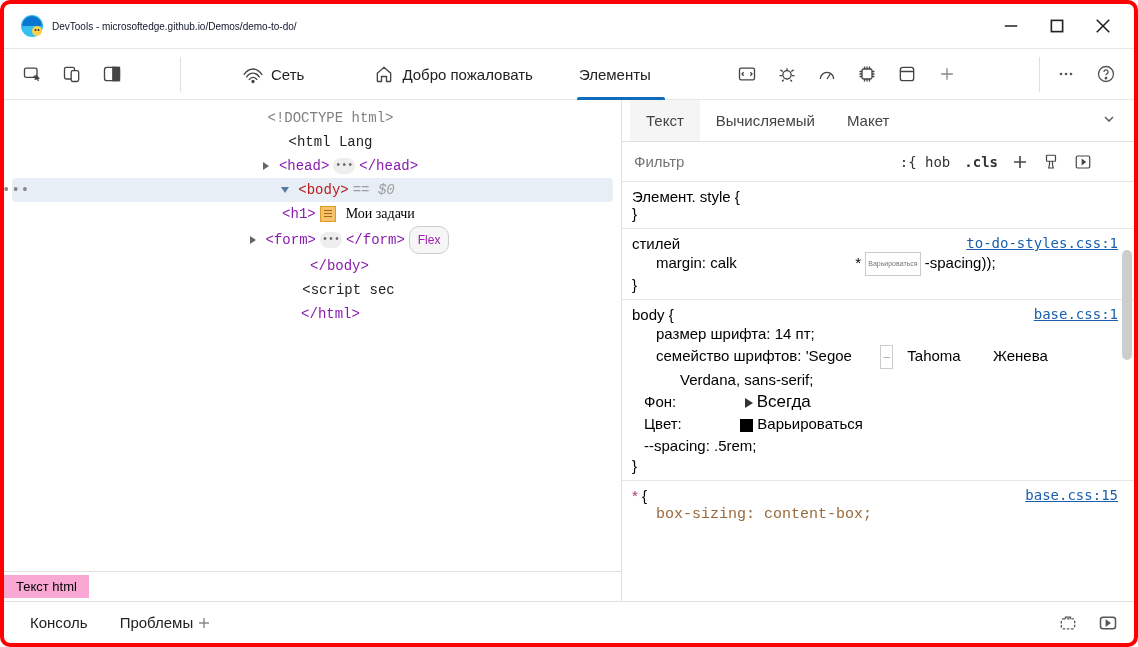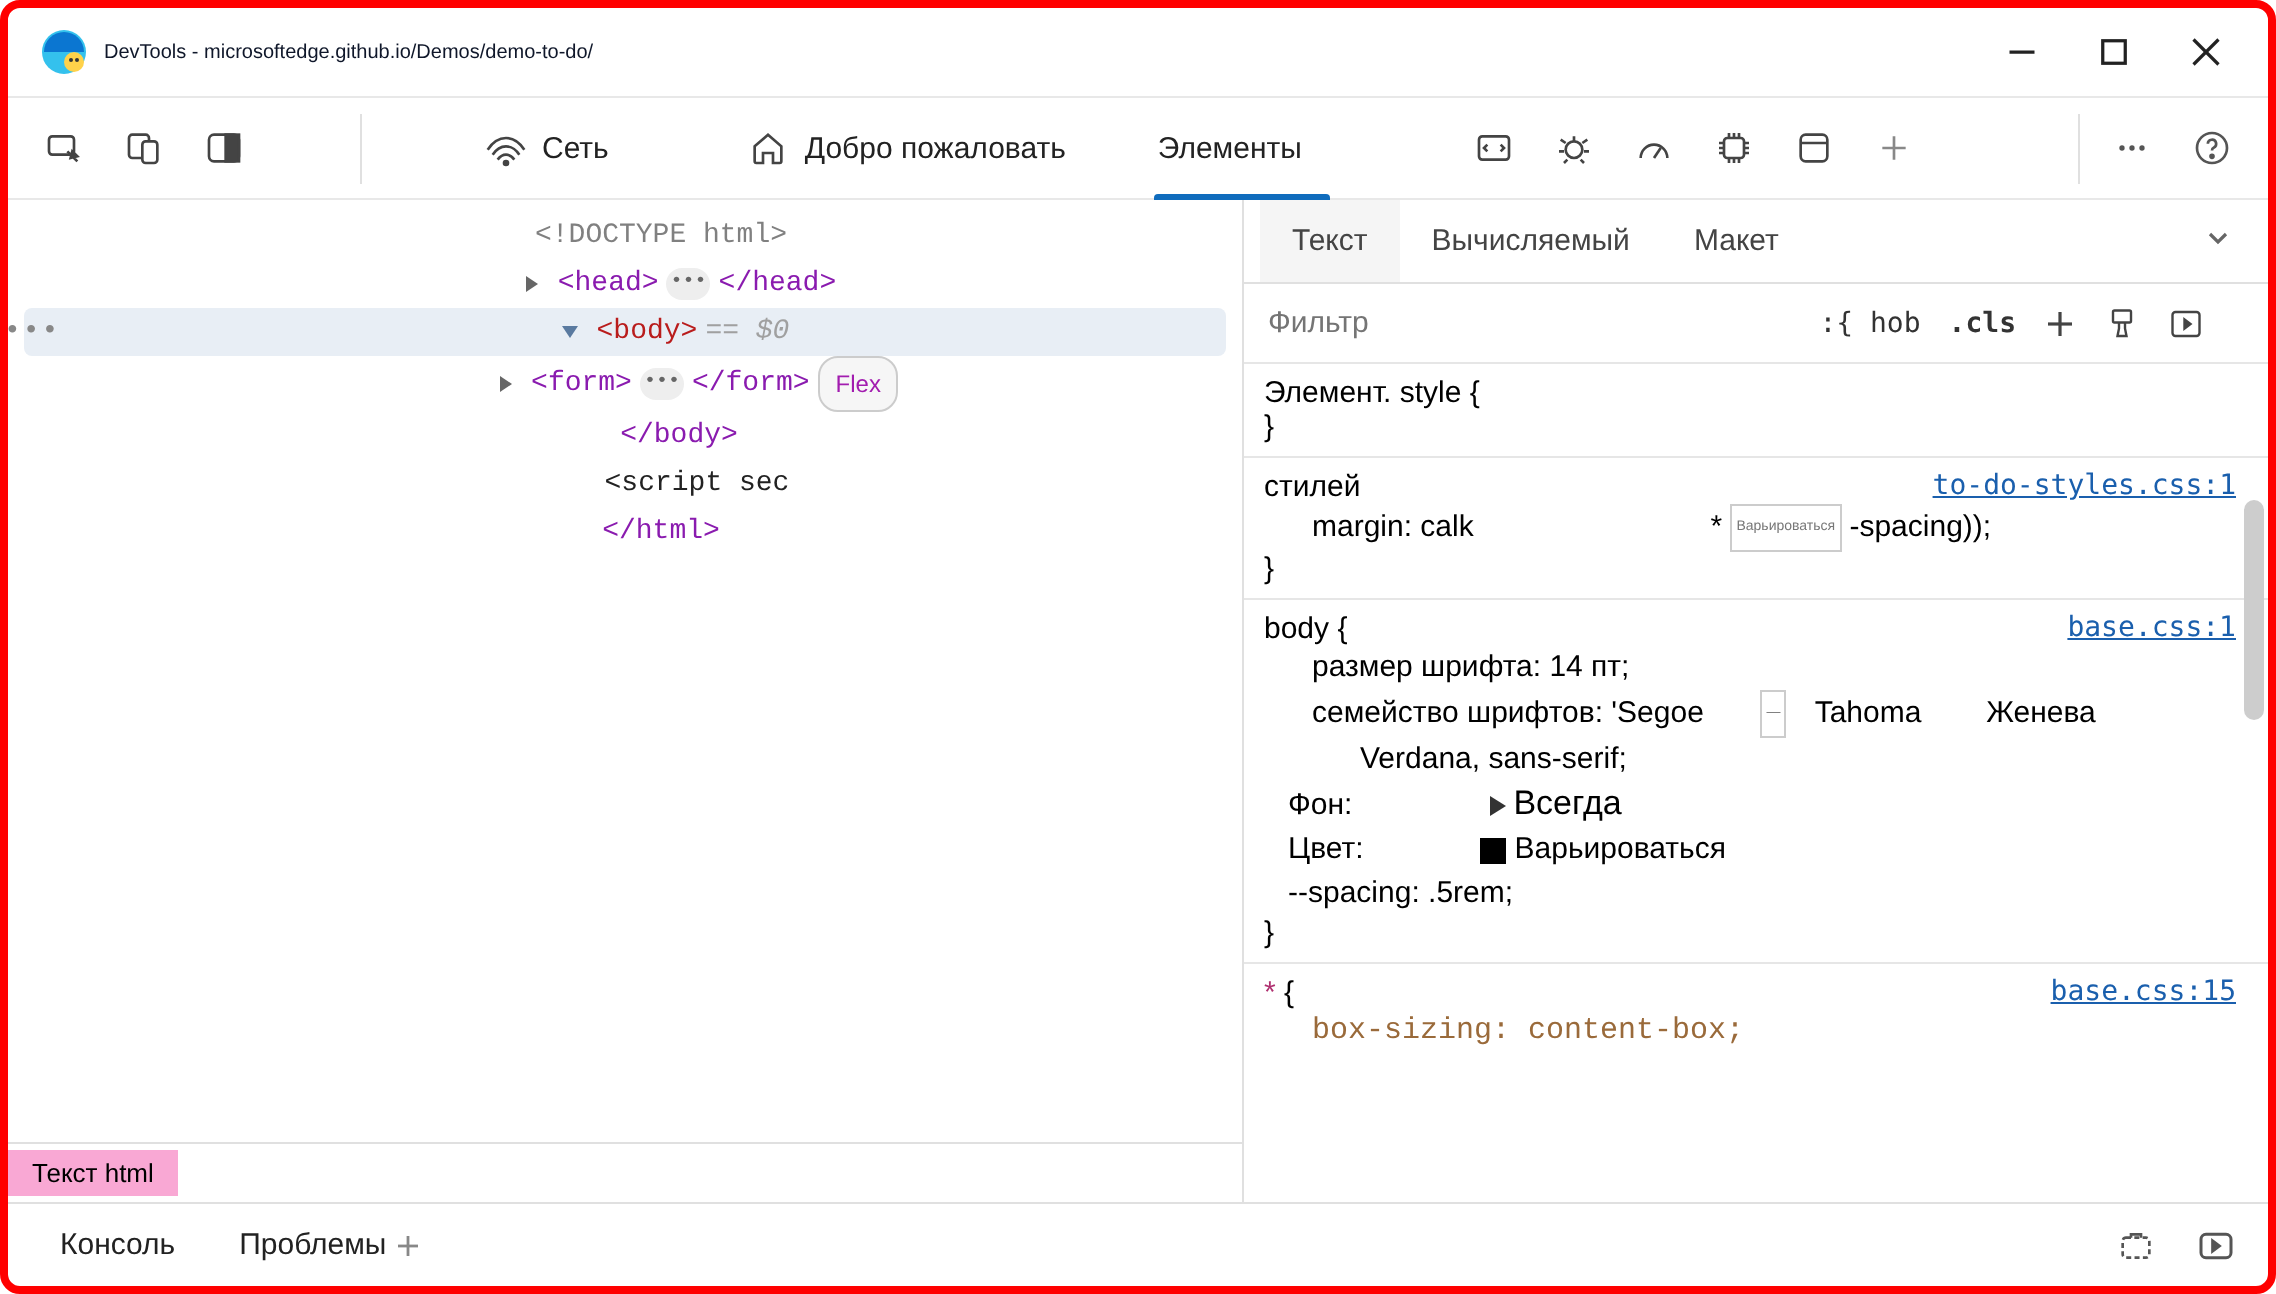--- a/index.html
+++ b/index.html
@@ -227,21 +227,21 @@
     border: none;
     outline: none;
     padding: 0 12px;
     font-size: 15px;
     flex: 1;
     height: 100%;
   }
   .sp-ctrl {
     display: flex; 
     gap: 2px;
-    padding-right: 26px;
+    padding-right: 36px;
   }
   .sp-ctrl .ctl {
     padding: 0 6px;
     font-size: 14px;
     color: #333;
     display: flex; align-items: center;
     height: 28px;
   }
   .sp-ctrl .cls { font-weight: bold; font-family: Consolas, monospace; }
 
@@ -448,39 +448,47 @@
     </div>
   </div>
 
   <div class="main">
 
     <div class="dom-panel">
       <div class="dom-tree">
         <div class="dom-line lvl1">
             <span class="tag-gray mono">&lt;!DOCTYPE html&gt;</span>
           </div>
+        <div class="dom-line lvl1">
+            <span class="mono" style="color:#222">&lt;html Lang</span>
+          </div>
         <div class="dom-line lvl2">
           <span class="tw">
               <svg viewBox="0 0 10 10">
                 <path d="M2 1l6 4-6 4z" fill="#666"></path>
               </svg>
             </span>
           <span class="tag-open mono">&lt;head&gt;</span>
           <span class="ellip">•••</span>
           <span class="tag-open mono">&lt;/head&gt;</span>
         </div>
         <div class="dom-line lvl2 sel-line" style="padding-left:50px">
           <span class="sel-dots">•••</span>
           <span class="tw">
               <svg viewBox="0 0 10 10">
                 <path d="M1 2l4 6 4-6z" fill="#5a7aa0"></path>
               </svg>
             </span>
           <span class="mono" style="color:#b91c1c">&lt;body&gt;</span>
           <span class="eq0 mono">== $0</span>
+        </div>
+        <div class="dom-line lvl3">
+          <span class="tag-open mono">&lt;h1&gt;</span>
+          <span class="note-icon"></span>
+          <span style="font-family:'Segoe UI';margin-left:6px">Мои задачи</span>
         </div>
         <div class="dom-line lvl3">
           <span class="tw">
               <svg viewBox="0 0 10 10">
                 <path d="M2 1l6 4-6 4z" fill="#666"></path>
               </svg>
             </span>
           <span class="tag-open mono">&lt;form&gt;</span>
           <span class="ellip">•••</span>
           <span class="tag-open mono">&lt;/form&gt;</span>

